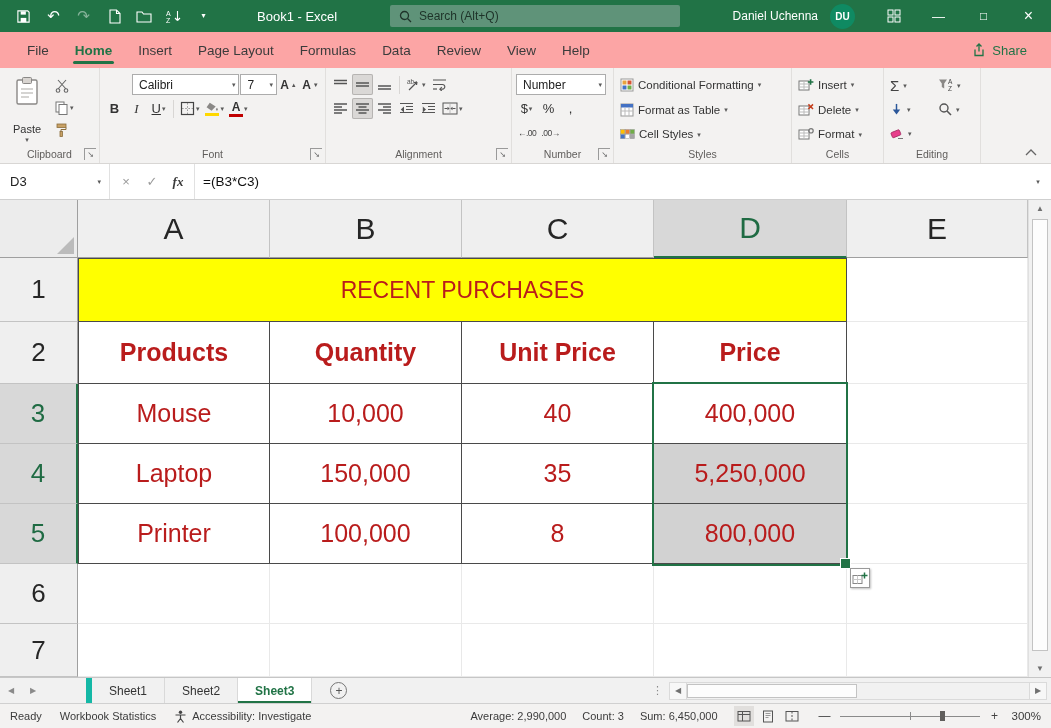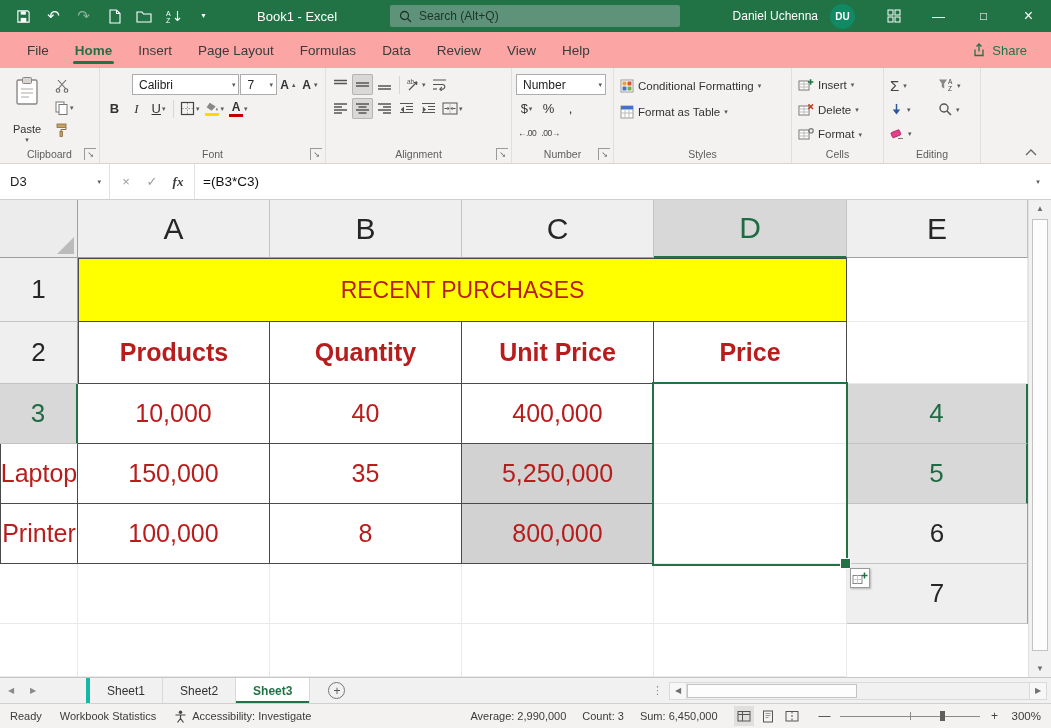--- a/index.html
+++ b/index.html
@@ -94,21 +94,21 @@
   .vscroll { position:absolute; right:0; top:0; width:23px; height:100%; background:#F1F1F1; border-left:1px solid #E0E0E0; }
   .vs-btn { position:absolute; left:0; width:100%; height:17px; display:flex; align-items:center; justify-content:center; font-size:8px; color:#707070; }
   .vs-btn.bottom { bottom:0; }
   .vs-thumb { position:absolute; left:3px; right:3px; top:19px; height:432px; background:#FDFDFD; border:1px solid #C3C3C3; }
 
   
   .sheet-bar { position:absolute; top:677px; left:0; width:100%; height:26px; background:#F1F1F1; border-top:1px solid #C6C6C6; display:flex; align-items:stretch; font-size:12px; color:#333; }
   .tab-nav { width:22px; display:flex; align-items:center; justify-content:center; font-size:8px; color:#8a8a8a; }
   .stabs { display:flex; margin-left:42px; }
   .stab { padding:0 17px; display:flex; align-items:center; border-right:1px solid #D9D9D9; color:#333; }
-  .stab:first-child { border-left:4px solid #14b8a6; }
+  .stab:first-child { border-left:6px solid #14b8a6; }
   .stab.active { background:#fff; color:#217346; font-weight:bold; box-shadow:inset 0 -2px 0 #217346; }
   .add-sheet { width:17px; height:17px; margin:4px 0 0 18px; border:1px solid #767676; border-radius:50%; display:flex; align-items:center; justify-content:center; font-size:12px; color:#555; line-height:1; }
   .splitter { margin-left:auto; display:flex; align-items:center; font-size:11px; color:#8a8a8a; padding:0 6px; }
   .hscroll { width:382px; display:flex; align-items:center; padding-right:4px; }
   .hs-btn { width:18px; height:18px; display:flex; align-items:center; justify-content:center; font-size:8px; color:#707070; background:#F7F7F7; border:1px solid #DADADA; }
   .hs-track { flex:1; height:18px; background:#F1F1F1; border:1px solid #DADADA; border-left:none; border-right:none; position:relative; }
   .hs-thumb { position:absolute; left:0; top:1px; bottom:1px; width:170px; background:#FDFDFD; border:1px solid #C3C3C3; }
 
   
   .status-bar { position:absolute; top:703px; left:0; width:100%; height:25px; background:#F3F2F1; border-top:1px solid #D0D0D0; display:flex; align-items:center; padding:0 10px; font-size:11px; color:#3b3b3b; }
@@ -448,20 +448,32 @@
         </button>
         <button class="row-btn">
           <svg width="14" height="14" viewBox="0 0 14 14">
               <rect x="1" y="1" width="12" height="12" fill="#fff" stroke="#999"></rect>
               <rect x="1" y="1" width="12" height="3.5" fill="#4472C4"></rect>
               <path d="M1 8h12M5 4.5v8.5M9 4.5v8.5" stroke="#bbb"></path>
             </svg>
           <span>Format as Table</span>
           <span class="chev">▾</span>
         </button>
+        <button class="row-btn">
+          <svg width="15" height="13" viewBox="0 0 15 13">
+              <rect x="0.5" y="1.5" width="4.4" height="4.4" fill="#FFC000" stroke="#999" stroke-width=".5"></rect>
+              <rect x="5.3" y="1.5" width="4.4" height="4.4" fill="#ED7D31" stroke="#999" stroke-width=".5"></rect>
+              <rect x="10.1" y="1.5" width="4.4" height="4.4" fill="#70AD47" stroke="#999" stroke-width=".5"></rect>
+              <rect x="0.5" y="6.3" width="4.4" height="4.4" fill="#4472C4" stroke="#999" stroke-width=".5"></rect>
+              <rect x="5.3" y="6.3" width="4.4" height="4.4" fill="#fff" stroke="#999" stroke-width=".5"></rect>
+              <rect x="10.1" y="6.3" width="4.4" height="4.4" fill="#A5A5A5" stroke="#999" stroke-width=".5"></rect>
+            </svg>
+          <span>Cell Styles</span>
+          <span class="chev">▾</span>
+        </button>
       </div>
       <span class="g-label">Styles</span>
     </section>
 
     <section class="rgroup" style="width:92px;">
       <div class="g-content col stylecol">
         <button class="row-btn">
           <svg width="16" height="14" viewBox="0 0 16 14">
               <rect x="1" y="3" width="10" height="9" fill="#fff" stroke="#777"></rect>
               <path d="M1 6h10M1 9h10M6 3v9" stroke="#bbb"></path>
@@ -576,20 +588,21 @@
       <div class="cell"></div>
 
       <div class="rh">2</div>
       <div class="cell tcell bl hdrcell">Products</div>
       <div class="cell tcell hdrcell">Quantity</div>
       <div class="cell tcell hdrcell">Unit Price</div>
       <div class="cell tcell hdrcell">Price</div>
       <div class="cell"></div>
 
       <div class="rh selrow">3</div>
+      <div class="cell tcell bl">Mouse</div>
       <div class="cell tcell">10,000</div>
       <div class="cell tcell">40</div>
       <div class="cell tcell">400,000</div>
       <div class="cell"></div>
 
       <div class="rh selrow">4</div>
       <div class="cell tcell bl">Laptop</div>
       <div class="cell tcell">150,000</div>
       <div class="cell tcell">35</div>
       <div class="cell tcell fill">5,250,000</div>

